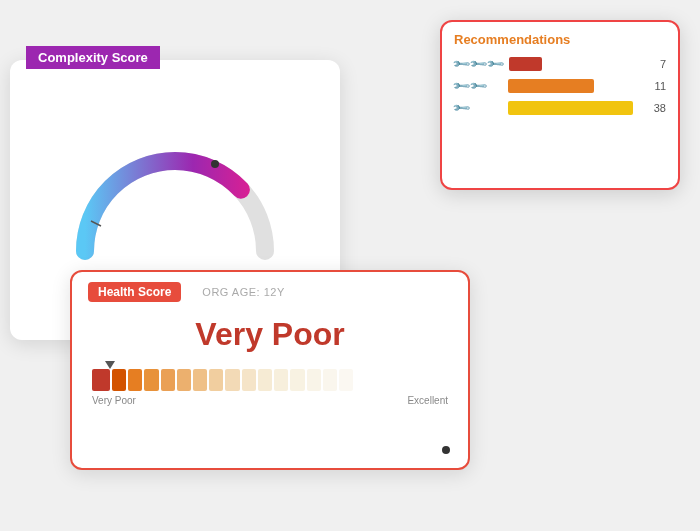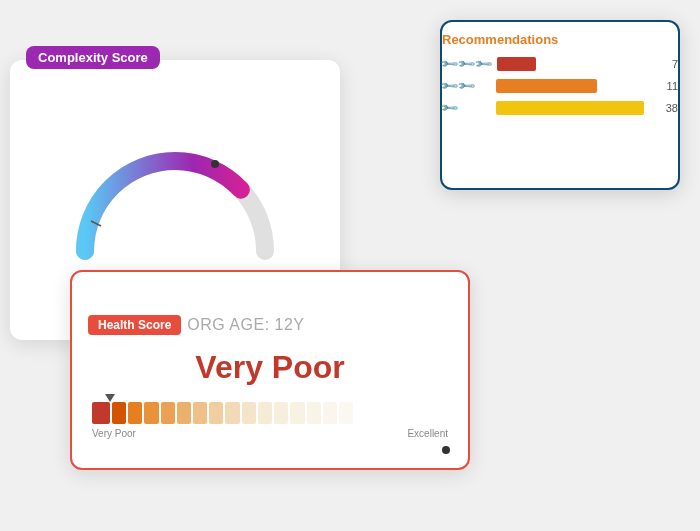--- a/index.html
+++ b/index.html
@@ -27,21 +27,21 @@
 
     .complexity-badge {
       position: absolute;
       top: -14px;
       left: 16px;
       background: #9c27b0;
       color: #fff;
       font-size: 13px;
       font-weight: 600;
       padding: 4px 12px;
-      border-radius: 8px;
+      border-radius: 0;
     }
 
     .gauge-container {
       display: flex;
       flex-direction: column;
       align-items: center;
       justify-content: center;
       height: 100%;
       padding-top: 20px;
     }
@@ -79,36 +79,35 @@
       background: #fff;
       border-radius: 12px;
       box-shadow: 0 4px 20px rgba(0,0,0,0.12);
       border: 2px solid #e74c3c;
       z-index: 2;
     }
 
     .health-header {
       display: flex;
       align-items: center;
-      gap: 6px;
+      gap: 21px;
       padding: 10px 16px 6px;
-      margin-top: 33px;
     }
 
     .health-badge {
       background: #e74c3c;
       color: #fff;
       font-size: 12px;
       font-weight: 600;
       padding: 3px 10px;
       border-radius: 4px;
     }
 
     .health-meta {
-      font-size: 16px;
+      font-size: 11px;
       color: #aaa;
       letter-spacing: 0.5px;
     }
 
     .health-title {
       text-align: center;
       font-size: 32px;
       font-weight: 700;
       color: #c0392b;
       margin: 8px 0 16px;
@@ -163,23 +162,23 @@
     
     .recommendations-card {
       position: absolute;
       top: 20px;
       right: 20px;
       width: 240px;
       height: 170px;
       background: #fff;
       border-radius: 12px;
       box-shadow: 0 4px 20px rgba(0,0,0,0.15);
-      border: 2px solid #0c4a6e;
+      border: 2px solid #ef4444;
       z-index: 3;
-      padding: 10px 0;
+      padding: 10px 12px;
     }
 
     .rec-title {
       font-size: 13px;
       font-weight: 600;
       color: #e67e22;
       margin-bottom: 10px;
     }
 
     .rec-row {

